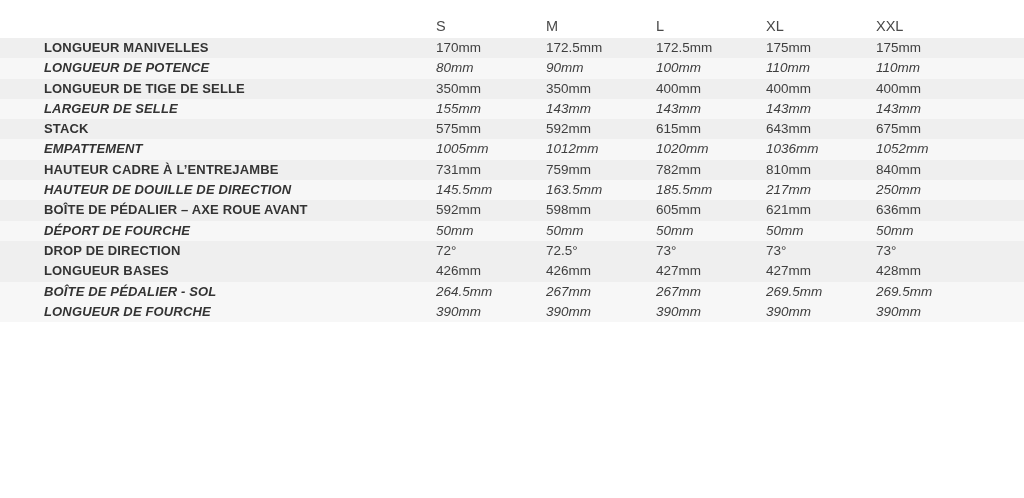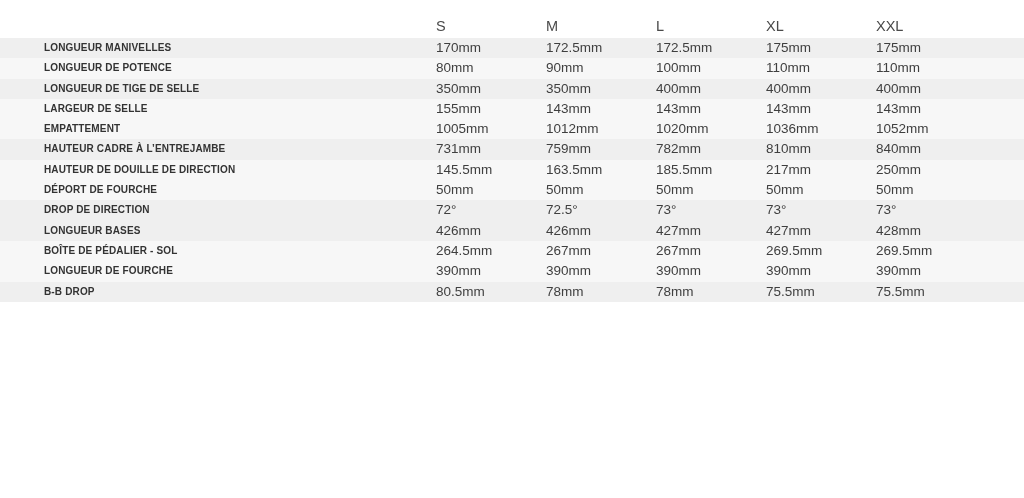--- a/index.html
+++ b/index.html
@@ -34,33 +34,33 @@
     vertical-align: bottom;
   }
   .geo-table thead th.label-head { }
   .geo-table thead th .hd {
     display: block;
     padding-left: 0px;
   }
 
   .geo-table tbody tr { height: 20.3px; }
   .geo-table tbody tr.odd  td { background: #efefef; }
-  .geo-table tbody tr.even td { background: #f7f7f7; }
+  .geo-table tbody tr.even td { background: #f7f7f7; font-style: italic; }
 
   .geo-table tbody td {
     padding: 0;
     font-size: 13.5px;
     line-height: 20.3px;
     white-space: nowrap;
     overflow: hidden;
   }
   .geo-table tbody td.label {
     padding-left: 44px;
     font-weight: 700;
-    font-size: 10px;
+    font-size: 13px;
     letter-spacing: 0.15px;
     color: #333333;
   }
   .geo-table tbody td.val {
     color: #3f3f3f;
     font-weight: 400;
   }
 </style>
 </head>
 <body>
@@ -122,20 +122,28 @@
         <td class="val">400mm</td>
       </tr>
       <tr class="even">
         <td class="label">LARGEUR DE SELLE</td>
         <td class="val">155mm</td>
         <td class="val">143mm</td>
         <td class="val">143mm</td>
         <td class="val">143mm</td>
         <td class="val">143mm</td>
       </tr>
+      <tr class="odd">
+        <td class="label">STACK</td>
+        <td class="val">575mm</td>
+        <td class="val">592mm</td>
+        <td class="val">615mm</td>
+        <td class="val">643mm</td>
+        <td class="val">675mm</td>
+      </tr>
       <tr class="even">
         <td class="label">EMPATTEMENT</td>
         <td class="val">1005mm</td>
         <td class="val">1012mm</td>
         <td class="val">1020mm</td>
         <td class="val">1036mm</td>
         <td class="val">1052mm</td>
       </tr>
       <tr class="odd">
         <td class="label">HAUTEUR CADRE À L’ENTREJAMBE</td>
@@ -146,20 +154,28 @@
         <td class="val">840mm</td>
       </tr>
       <tr class="even">
         <td class="label">HAUTEUR DE DOUILLE DE DIRECTION</td>
         <td class="val">145.5mm</td>
         <td class="val">163.5mm</td>
         <td class="val">185.5mm</td>
         <td class="val">217mm</td>
         <td class="val">250mm</td>
       </tr>
+      <tr class="odd">
+        <td class="label">BOÎTE DE PÉDALIER – AXE ROUE AVANT</td>
+        <td class="val">592mm</td>
+        <td class="val">598mm</td>
+        <td class="val">605mm</td>
+        <td class="val">621mm</td>
+        <td class="val">636mm</td>
+      </tr>
       <tr class="even">
         <td class="label">DÉPORT DE FOURCHE</td>
         <td class="val">50mm</td>
         <td class="val">50mm</td>
         <td class="val">50mm</td>
         <td class="val">50mm</td>
         <td class="val">50mm</td>
       </tr>
       <tr class="odd">
         <td class="label">DROP DE DIRECTION</td>
@@ -186,22 +202,14 @@
         <td class="val">269.5mm</td>
       </tr>
       <tr class="even">
         <td class="label">LONGUEUR DE FOURCHE</td>
         <td class="val">390mm</td>
         <td class="val">390mm</td>
         <td class="val">390mm</td>
         <td class="val">390mm</td>
         <td class="val">390mm</td>
       </tr>
-      <tr class="odd">
-        <td class="label">B-B DROP</td>
-        <td class="val">80.5mm</td>
-        <td class="val">78mm</td>
-        <td class="val">78mm</td>
-        <td class="val">75.5mm</td>
-        <td class="val">75.5mm</td>
-      </tr>
     </tbody>
 </table>
 
 </body></html>

